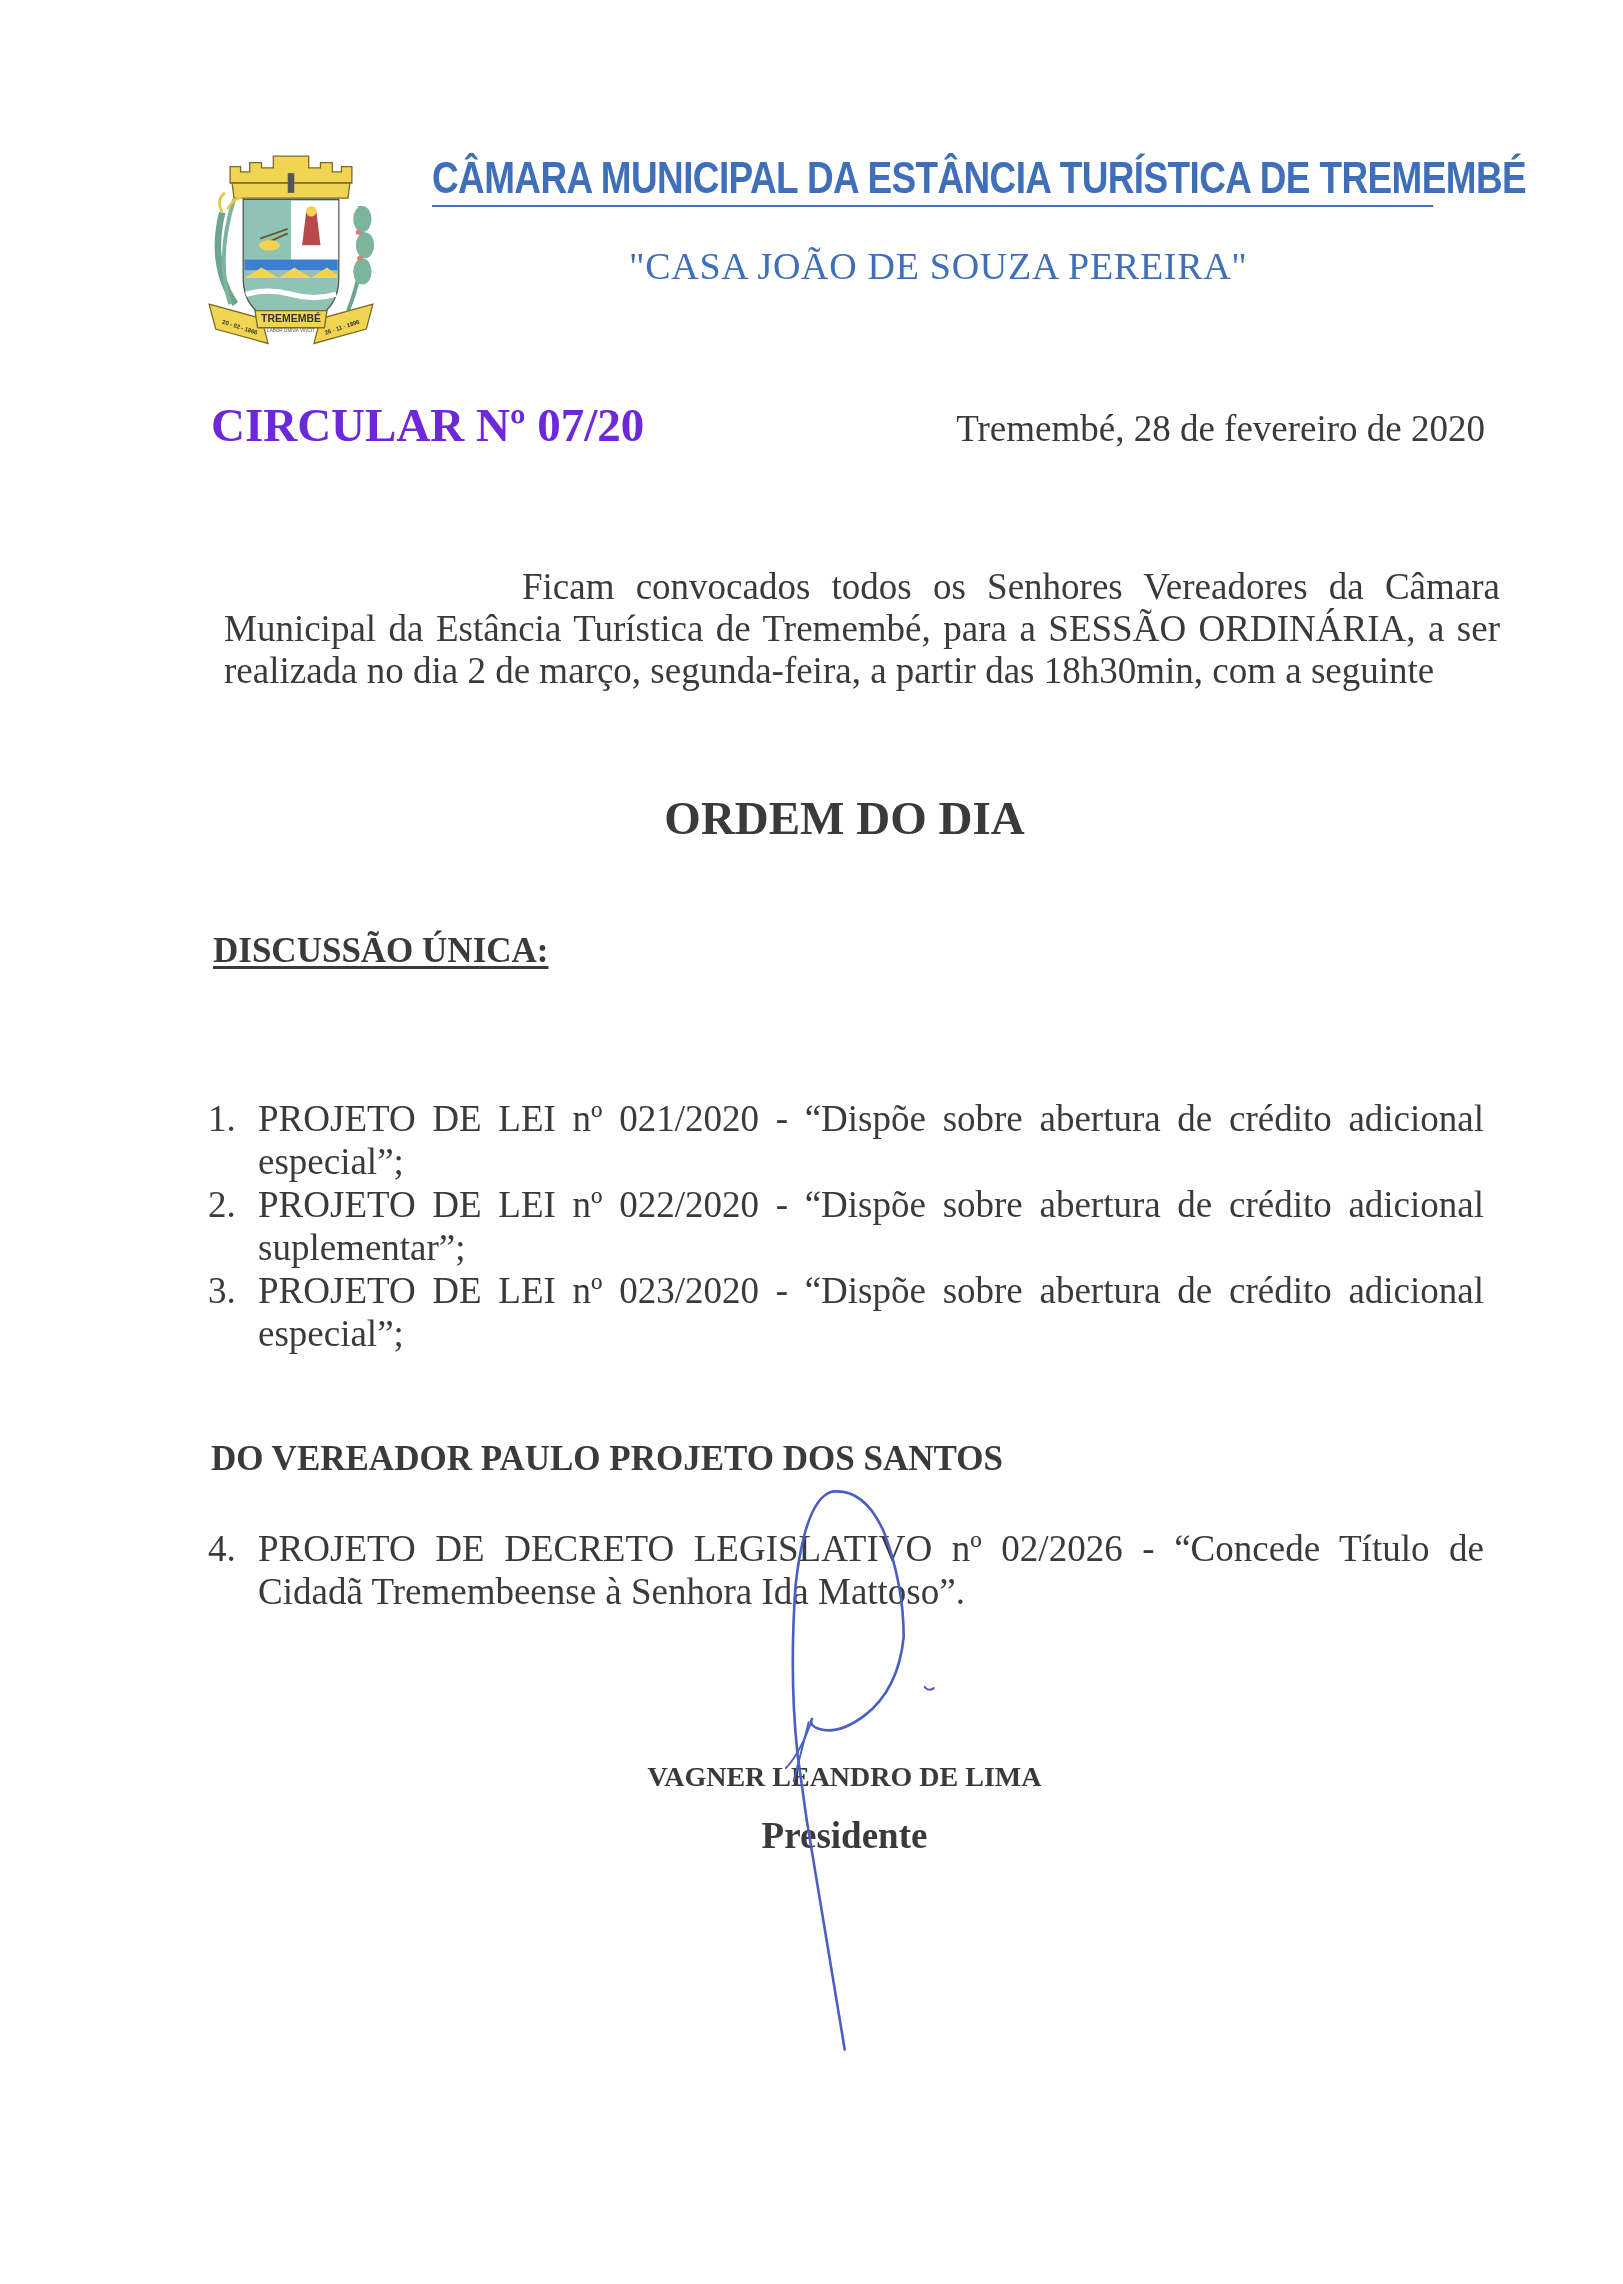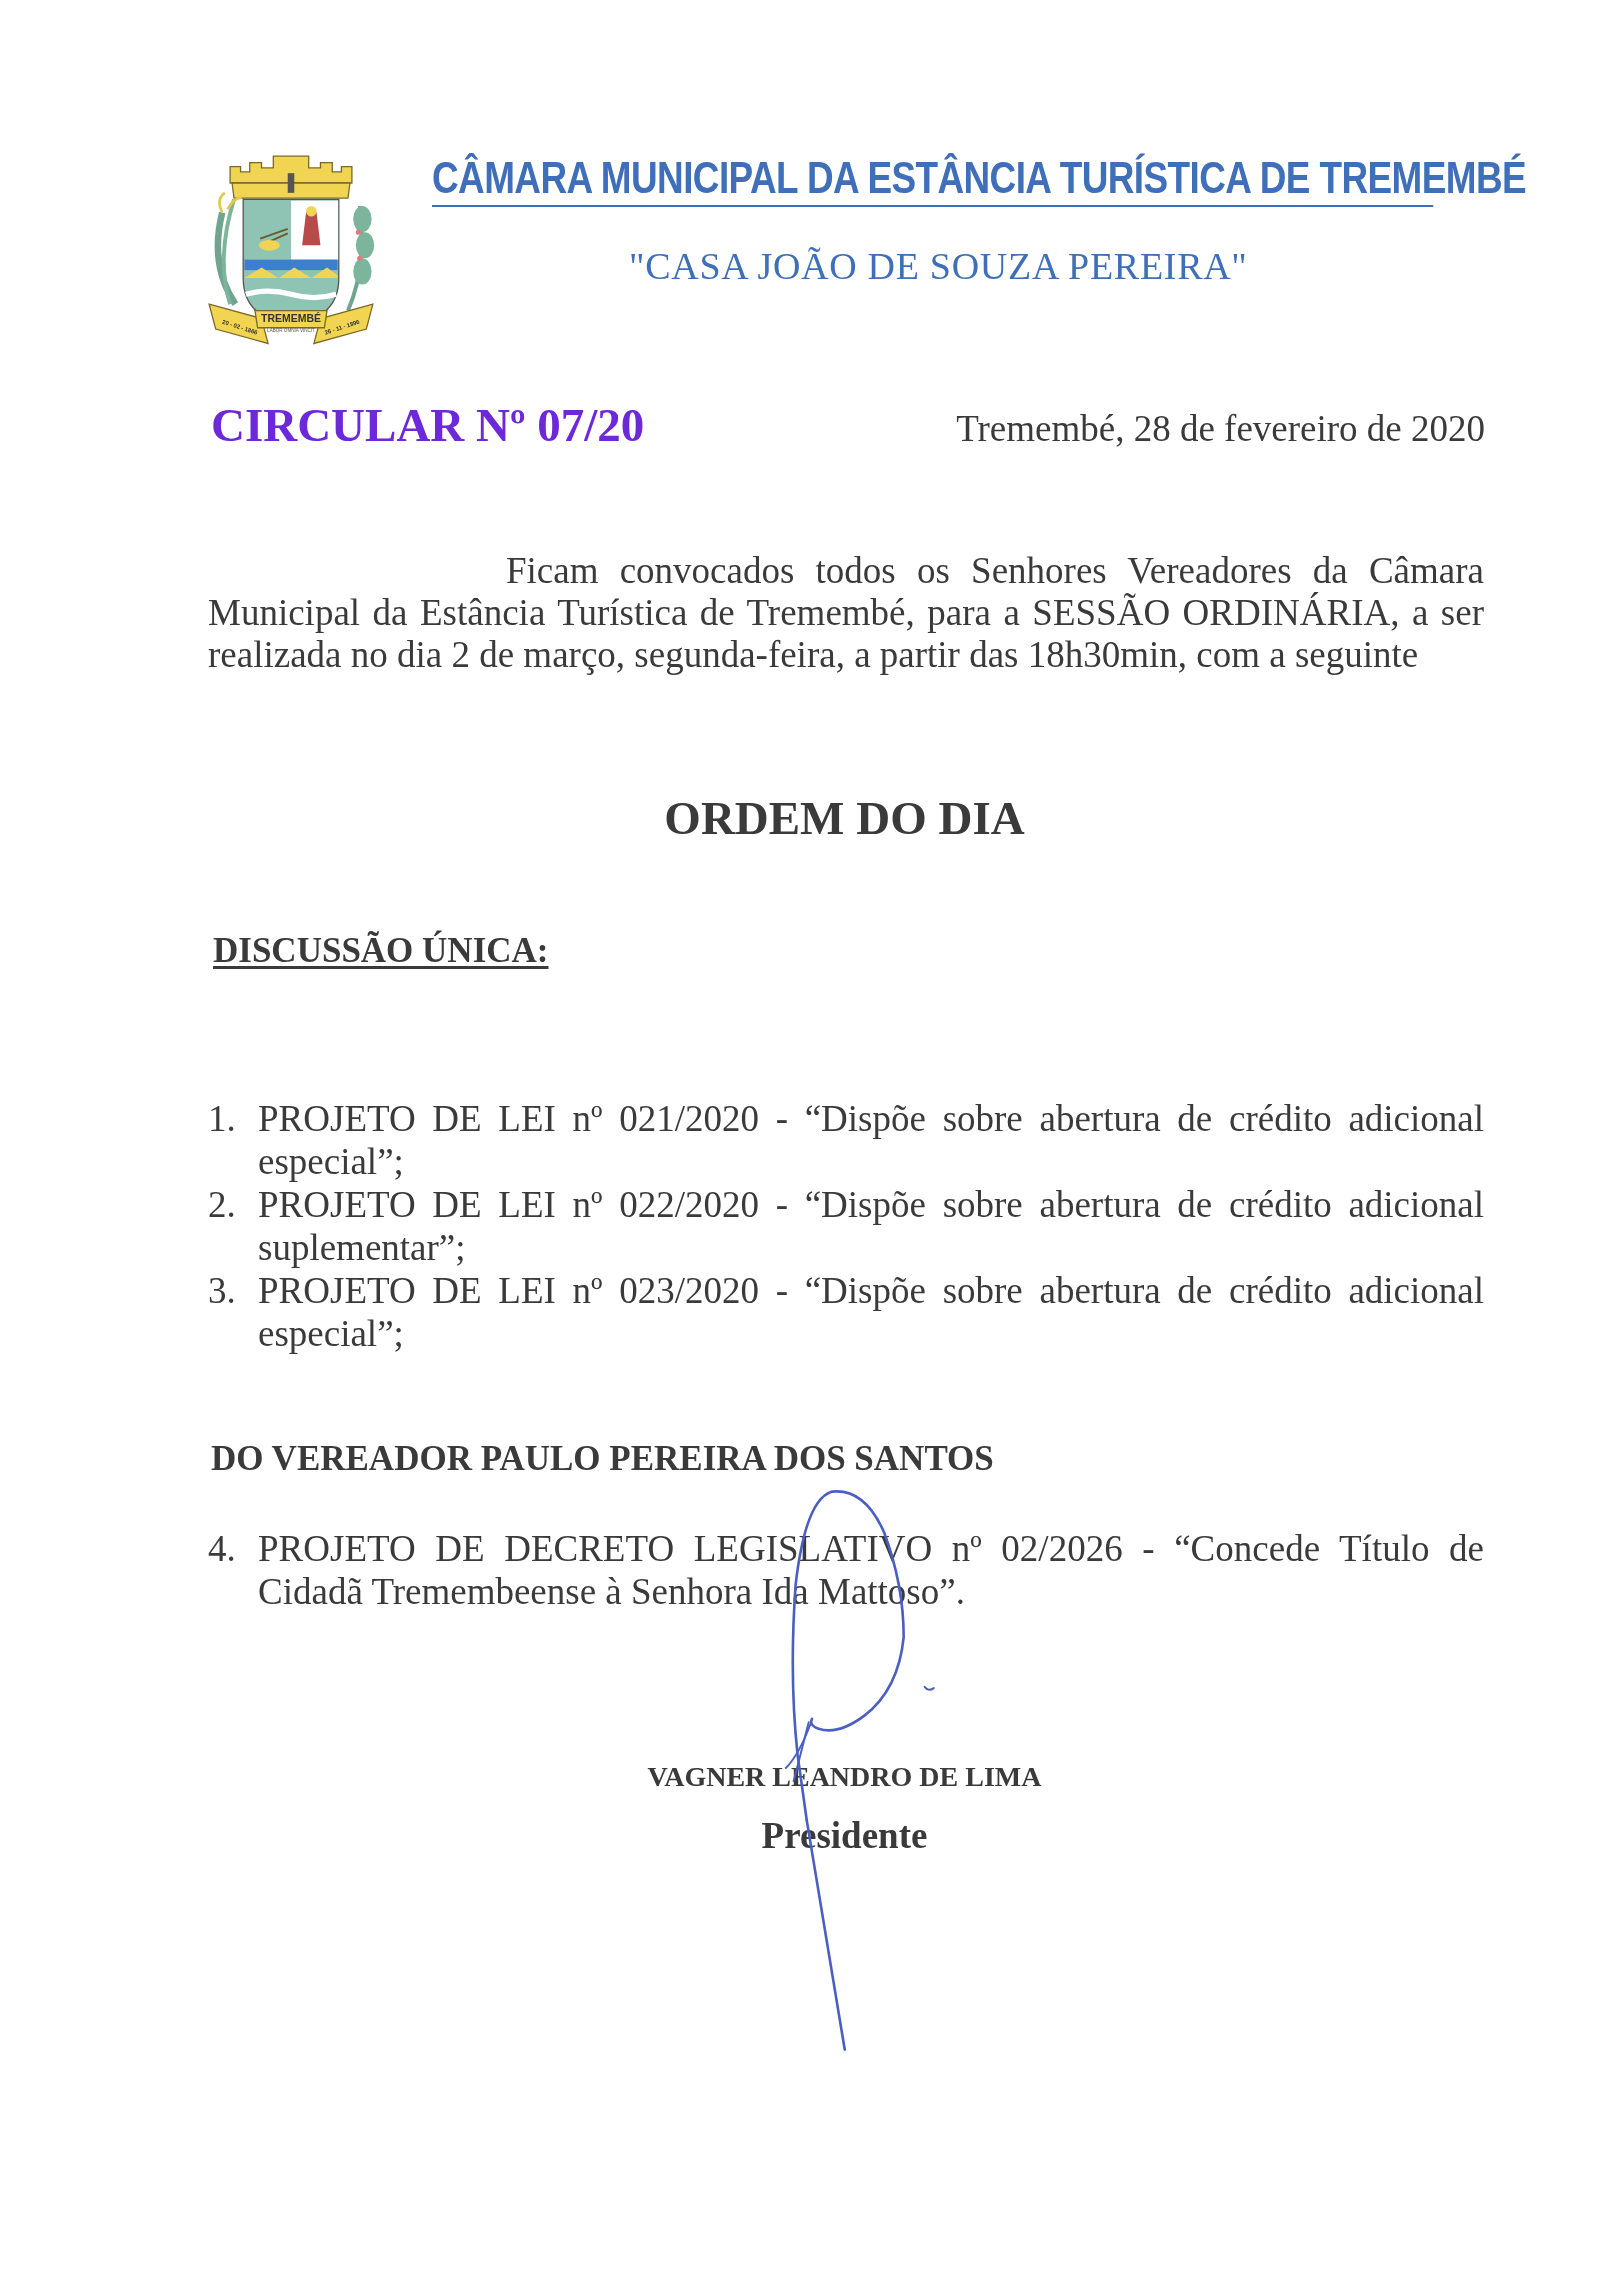--- a/index.html
+++ b/index.html
@@ -98,21 +98,21 @@
       <text x="224" y="278" text-anchor="middle" font-family="Liberation Sans, sans-serif" font-weight="700" font-size="9" fill="#333" transform="rotate(-18 224 278)">26 - 11 - 1896</text>
     </g>
   </svg>
 
   <div class="org-title">CÂMARA MUNICIPAL DA ESTÂNCIA TURÍSTICA DE TREMEMBÉ</div>
   <div class="org-subtitle">"CASA JOÃO DE SOUZA PEREIRA"</div>
 
   <div class="circular">CIRCULAR Nº 07/20</div>
   <div class="date">Tremembé, 28 de fevereiro de 2020</div>
 
-  <p class="intro" style="margin:0">Ficam convocados todos os Senhores Vereadores da Câmara Municipal da Estância Turística de Tremembé, para a SESSÃO ORDINÁRIA, a ser realizada no dia 2 de março, segunda-feira, a partir das 18h30min, com a seguinte</p>
+  <p class="intro" style="margin:16px">Ficam convocados todos os Senhores Vereadores da Câmara Municipal da Estância Turística de Tremembé, para a SESSÃO ORDINÁRIA, a ser realizada no dia 2 de março, segunda-feira, a partir das 18h30min, com a seguinte</p>
 
   <div class="ordem">ORDEM DO DIA</div>
 
   <div class="disc">DISCUSSÃO ÚNICA:</div>
 
 
   <ul class="items">
     <li>
       <span class="num">1.</span>
       <span>PROJETO DE LEI nº 021/2020 - “Dispõe sobre abertura de crédito adicional especial”;</span>
@@ -120,21 +120,21 @@
     <li>
       <span class="num">2.</span>
       <span>PROJETO DE LEI nº 022/2020 - “Dispõe sobre abertura de crédito adicional suplementar”;</span>
     </li>
     <li>
       <span class="num">3.</span>
       <span>PROJETO DE LEI nº 023/2020 - “Dispõe sobre abertura de crédito adicional especial”;</span>
     </li>
   </ul>
 
-  <div class="section2">DO VEREADOR PAULO PEREIRA DOS SANTOS</div>
+  <div class="section2">DO VEREADOR PAULO PROJETO DOS SANTOS</div>
 
   <ul class="items items2">
     <li>
       <span class="num">4.</span>
       <span>PROJETO DE DECRETO LEGISLATIVO nº 02/2026 - “Concede Título de Cidadã Tremembeense à Senhora Ida Mattoso”.</span>
     </li>
   </ul>
 
   <div class="signer">VAGNER LEANDRO DE LIMA</div>
   <div class="role">Presidente</div>

